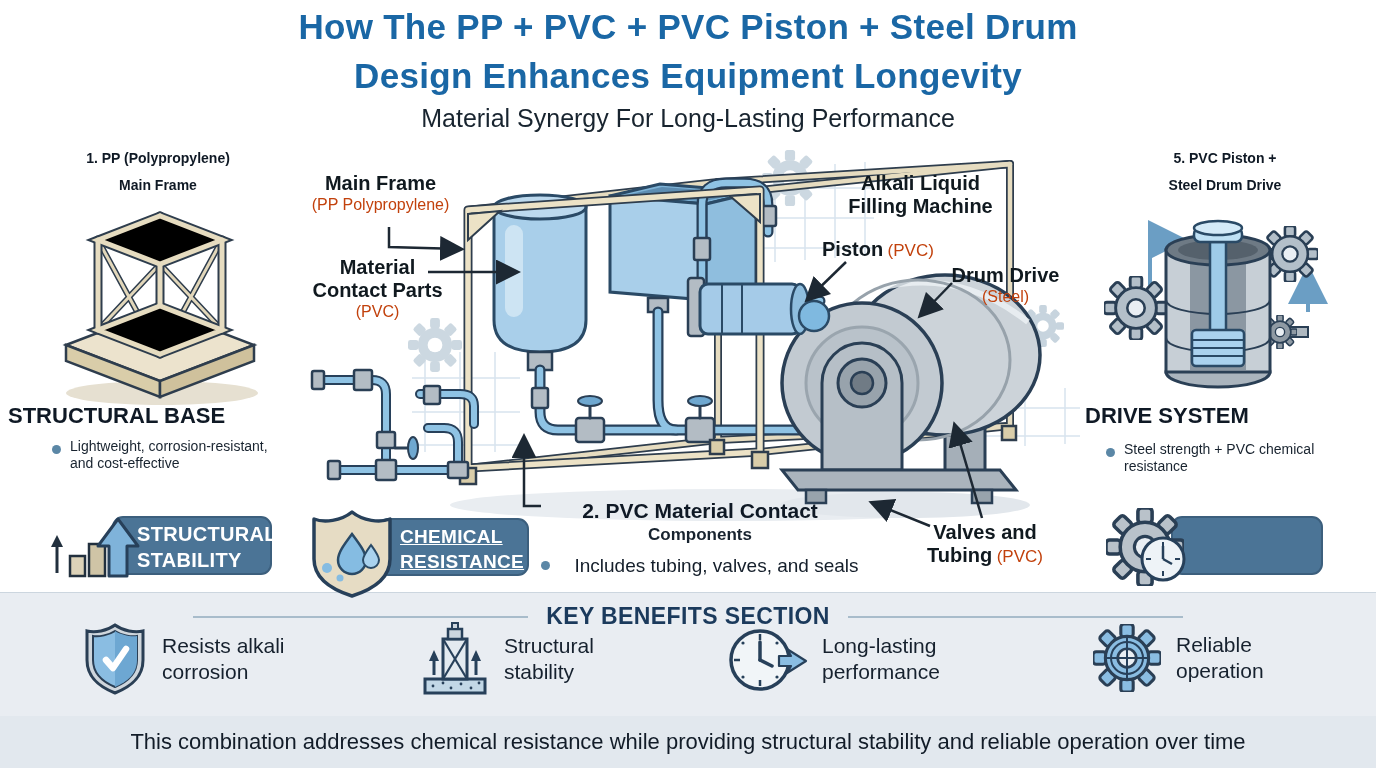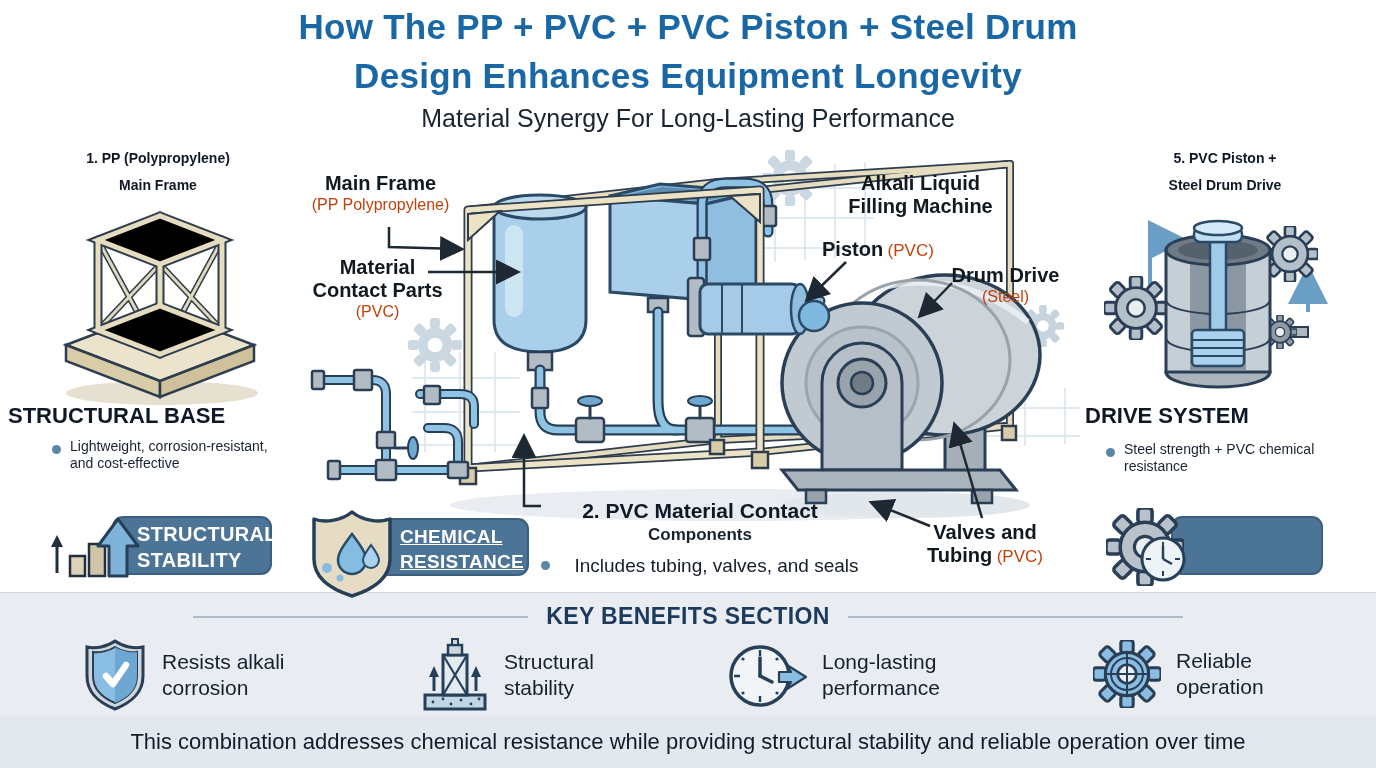--- a/index.html
+++ b/index.html
@@ -17,21 +17,21 @@
   .bullet{display:flex;gap:9px;font-size:14px;line-height:1.2;color:#18232f;}
   .dot{flex:0 0 auto;width:9px;height:9px;border-radius:50%;background:#5b87a6;margin-top:7px;}
   .lbl-b{font-size:20px;font-weight:bold;color:#10191f;line-height:1.15;}
   .lbl-s{font-size:16px;color:#c2410c;line-height:1.2;}
   .ctr{text-align:center;}
   .badgetxt{color:#fff;font-weight:bold;font-size:20px;line-height:1.32;letter-spacing:.3px;}
   .badgetxt.sm{font-size:19px;text-decoration:underline;}
   .kb{position:absolute;top:603px;left:0;width:1376px;display:flex;align-items:center;justify-content:center;gap:18px;z-index:2;}
   .kb .ln{height:2px;width:335px;background:#a8bccb;}
   .kb .kbt{font-size:23px;font-weight:bold;color:#1b3a5c;letter-spacing:.4px;}
-  .benefit{position:absolute;top:638px;display:flex;align-items:center;gap:14px;z-index:2;}
+  .benefit{position:absolute;top:622px;display:flex;align-items:center;gap:14px;z-index:2;}
   .benefit .btxt{font-size:21px;line-height:1.22;color:#16212e;}
   .footer{left:0;top:729px;width:1376px;text-align:center;font-size:22px;color:#121c28;}
   .inline-sub{font-size:17px;font-weight:normal;}
 </style>
 </head>
 <body>
 
 <div class="page">
 
   <div class="strip"></div>

